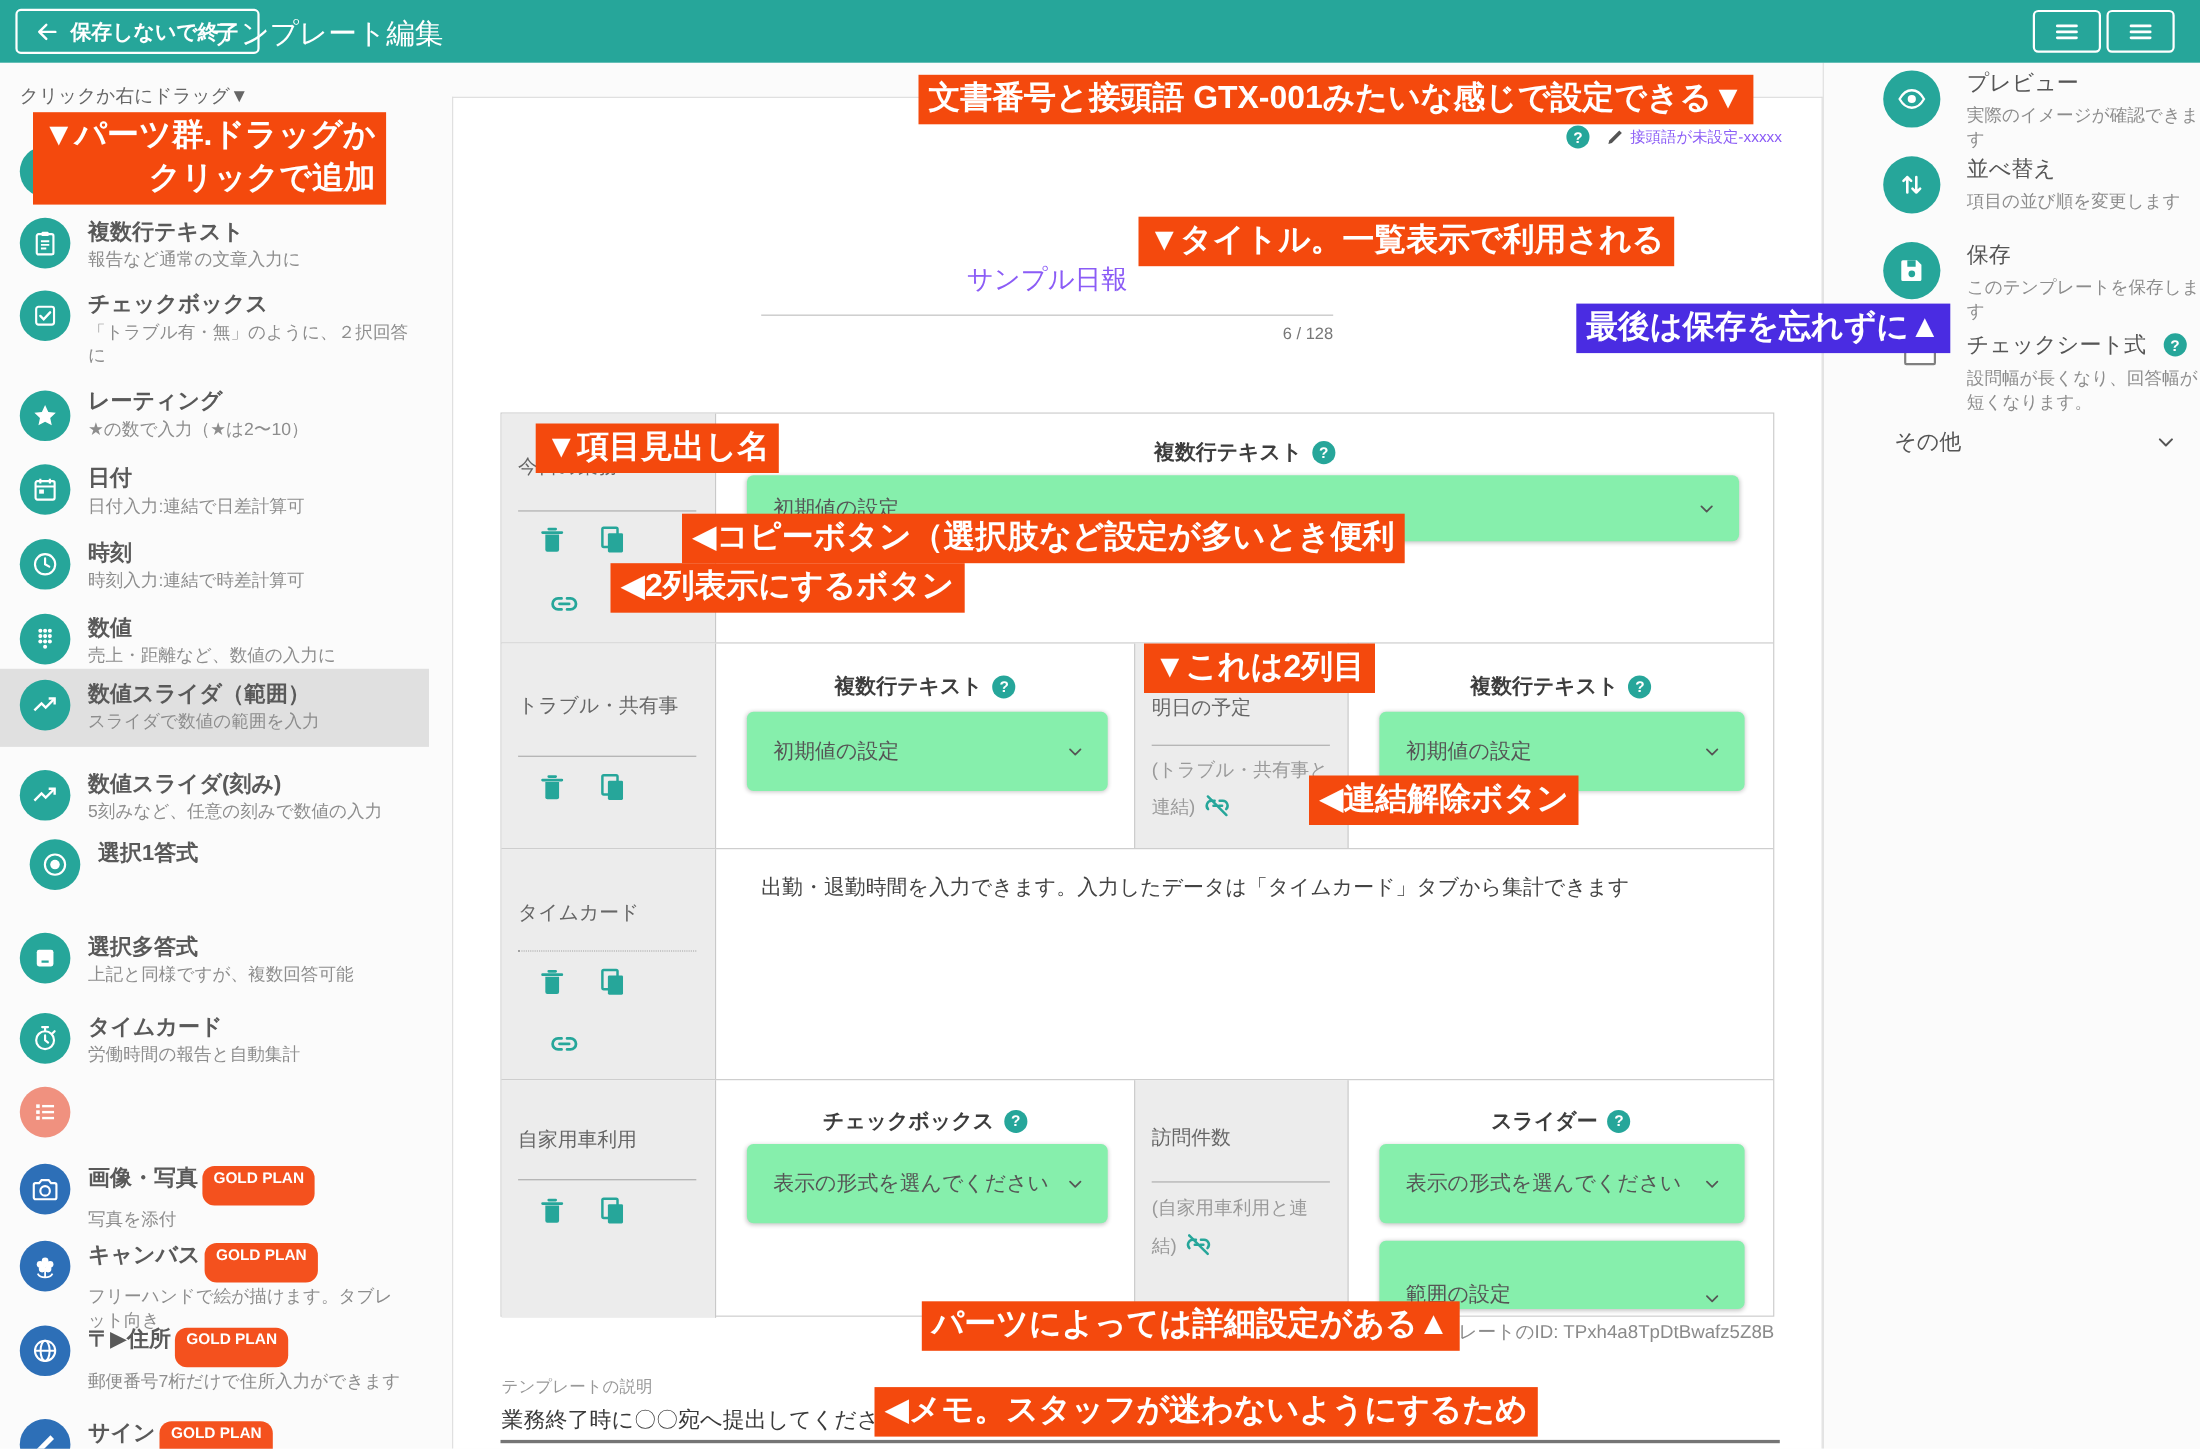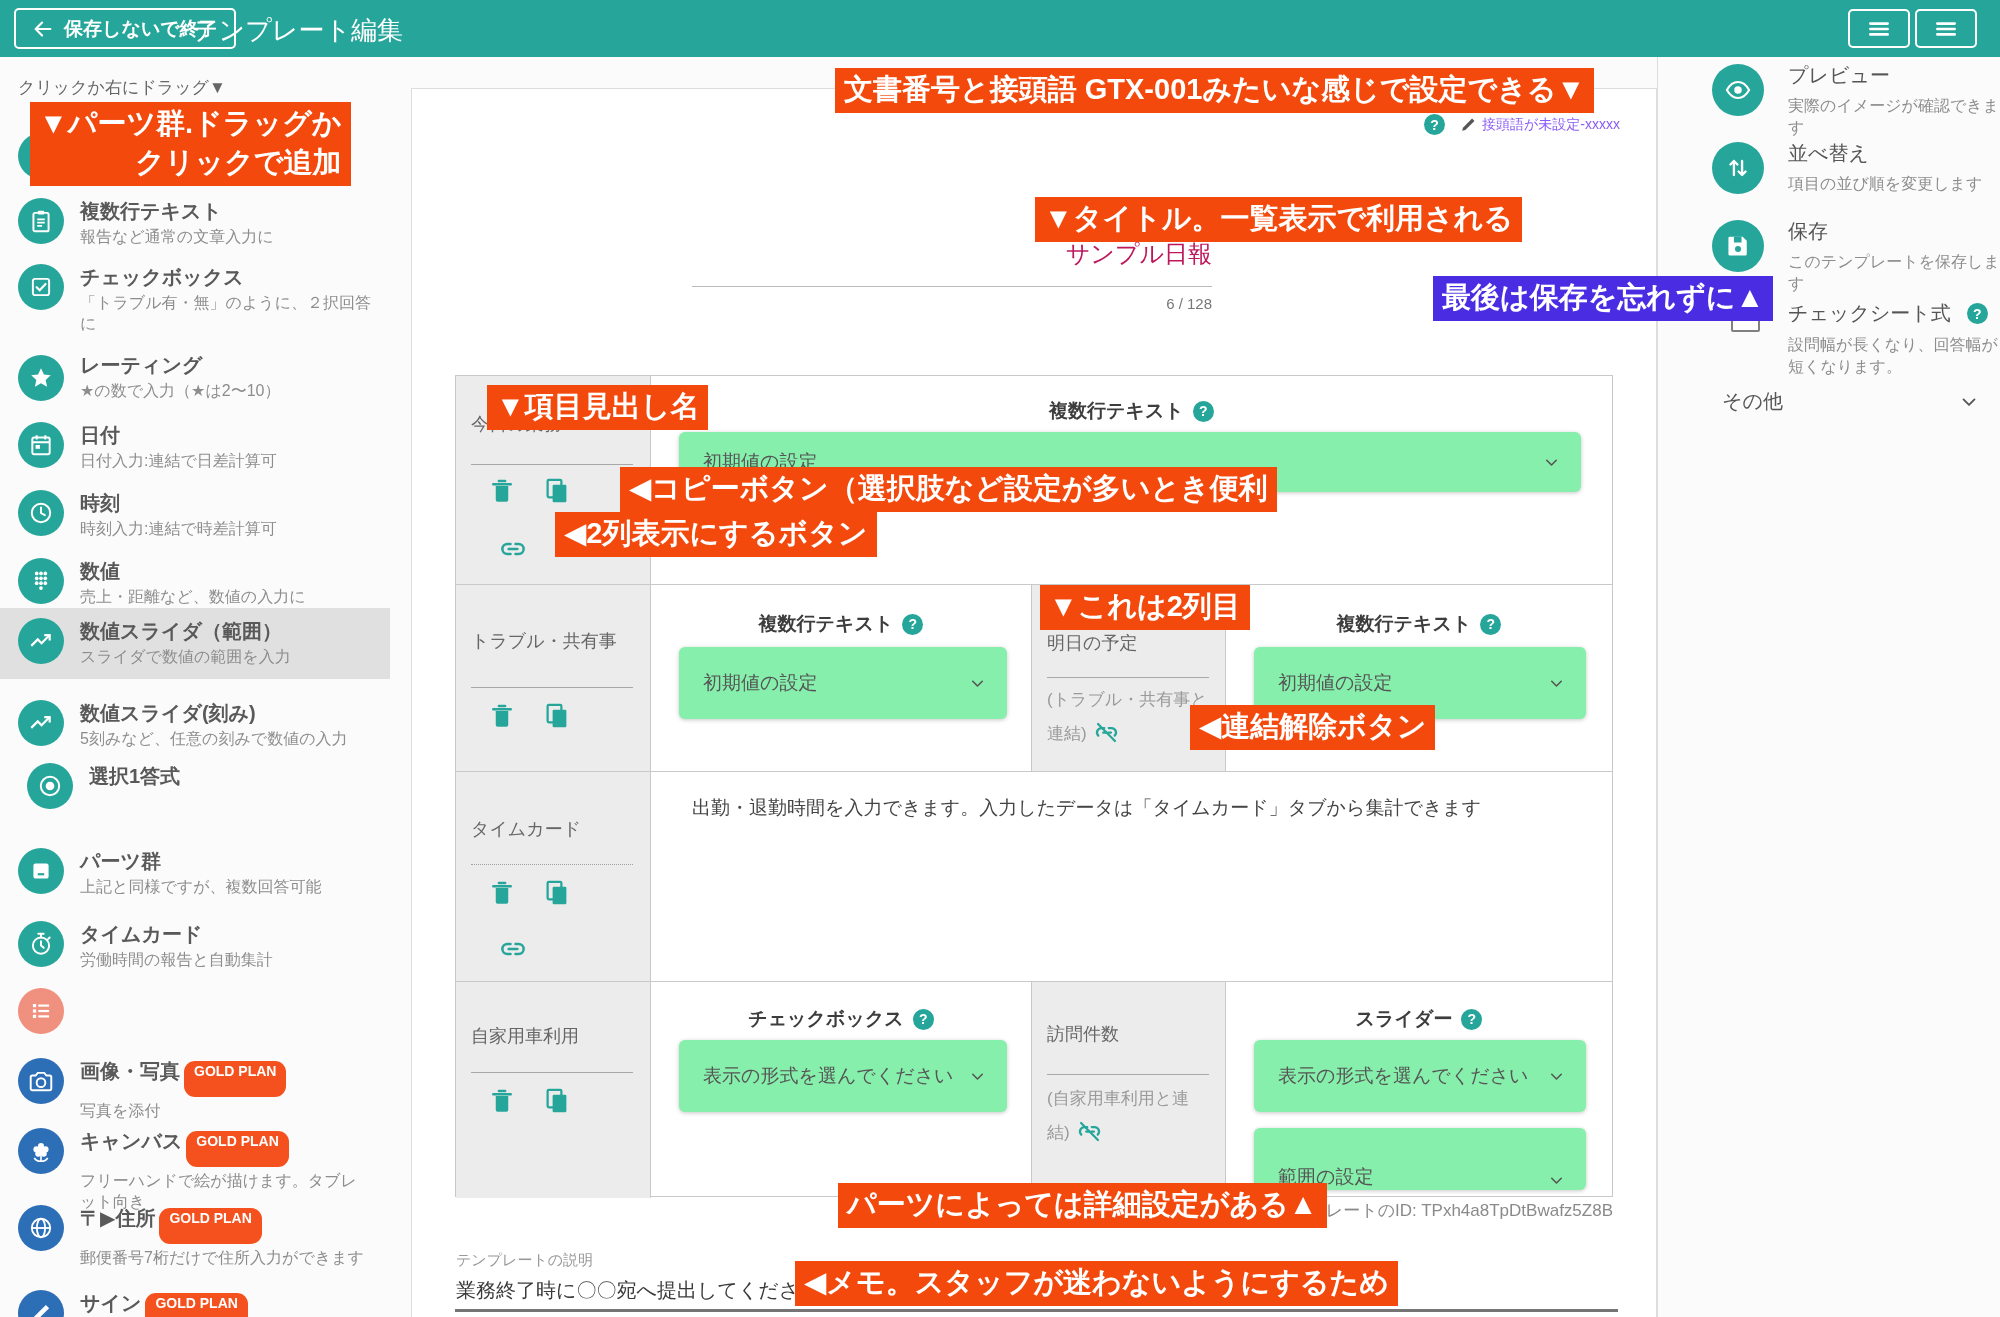--- a/index.html
+++ b/index.html
@@ -38,21 +38,21 @@
   
   #card { position:absolute; left:411px; top:88px; width:1246px; height:1229px;
     background:#fff; border:1px solid #ddd; border-bottom:none; }
   #prefix-row { position:absolute; left:1424px; top:114px; display:flex; align-items:center; gap:14px; }
   .help { display:inline-flex; width:21px; height:21px; border-radius:50%; background:#26a69a;
     color:#fff; font-size:14px; font-weight:700; align-items:center; justify-content:center; cursor:pointer; }
   #prefix-edit { display:flex; align-items:center; gap:4px; cursor:pointer; }
   #prefix-edit .ico { width:19px; height:19px; color:#555; }
   #prefix-text { font-size:14px; color:#8b5cf6; }
   #title-block { position:absolute; left:692px; top:238px; width:520px; }
-  #card-title { text-align:right; font-size:24px; color:#be185d; }
+  #card-title { text-align:center; font-size:24px; color:#8b5cf6; }
   #title-underline { border-bottom:1px solid #bbb; margin-top:16px; }
   #title-counter { text-align:right; font-size:15px; color:#777; margin-top:8px; }
 
   
   #ptable { position:absolute; left:455px; top:375px; width:1158px; height:822px; border:1px solid #c9c9c9; background:#fff; }
   .prow { position:absolute; left:0; width:1156px; }
   .prow + .prow { border-top:1px solid #c9c9c9; }
   .lcol { position:absolute; left:0; top:0; bottom:0; width:195px; background:#ececec; border-right:1px solid #c9c9c9; }
   .subcol { position:absolute; top:0; bottom:0; width:195px; background:#ececec;
     border-left:1px solid #c9c9c9; border-right:1px solid #c9c9c9; }
@@ -280,21 +280,21 @@
       <div class="s-item" style="top: 848px;">
         <div class="s-icon" style="background:#26a69a">
           <span class="ico">
             <svg viewBox="0 0 24 24">
               <rect x="5" y="5" width="14" height="14" rx="2" fill="currentColor"></rect>
               <path d="M9 15h6" stroke="#26a69a" stroke-width="2"></path>
             </svg>
           </span>
         </div>
         <div class="s-text">
-          <div class="s-title">パーツ群</div>
+          <div class="s-title">選択多答式</div>
           <div class="s-desc">上記と同様ですが、複数回答可能</div>
         </div>
       </div>
       <div class="s-item" style="top: 921px;">
         <div class="s-icon" style="background:#26a69a">
           <span class="ico">
             <svg viewBox="0 0 24 24">
               <circle cx="12" cy="13.5" r="7.5" fill="none" stroke="currentColor" stroke-width="1.8"></circle>
               <path d="M12 9.5v4l2.5 2M9.5 2.5h5M12 2.5V6M18.5 7.5l1.5-1.5" fill="none" stroke="currentColor" stroke-width="1.8" stroke-linecap="round"></path>
             </svg>

